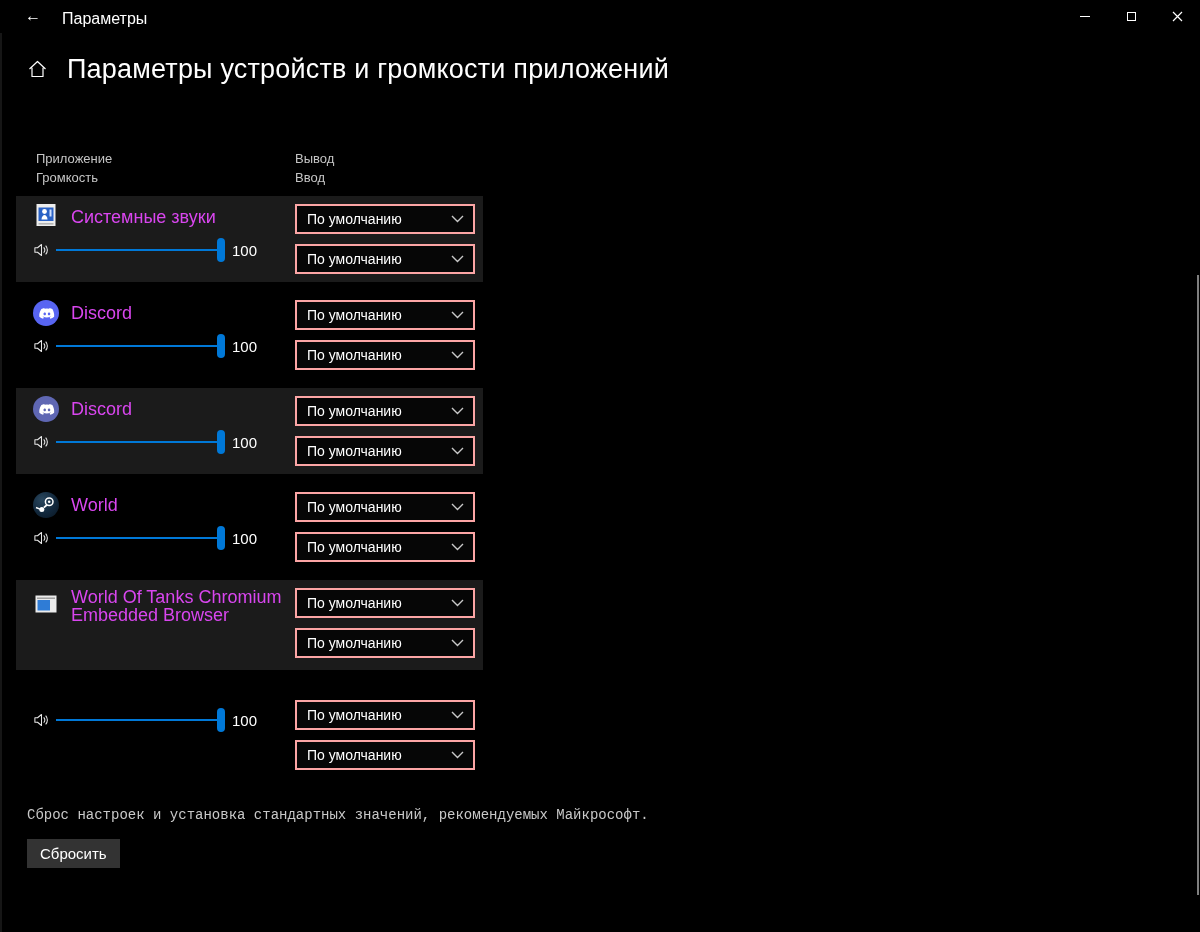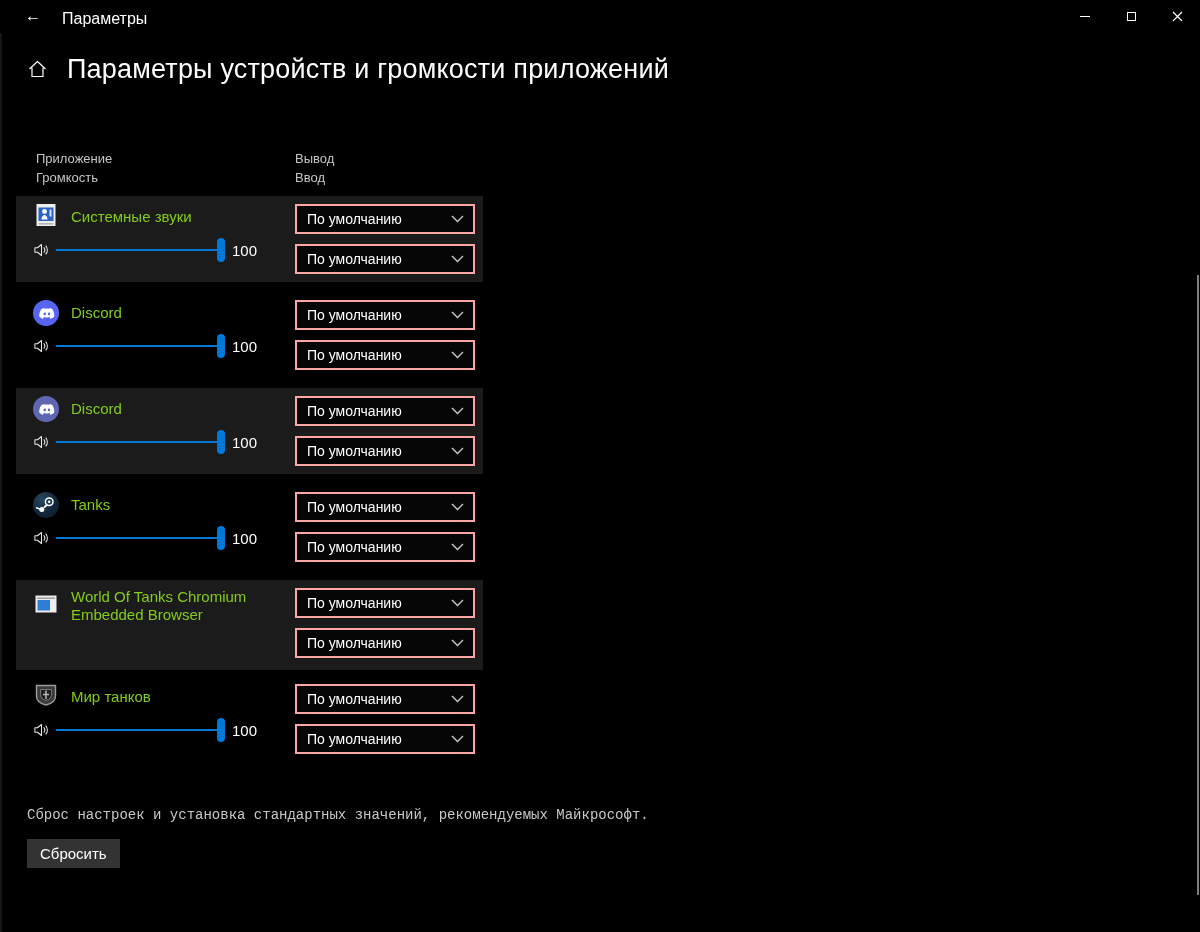--- a/index.html
+++ b/index.html
@@ -22,28 +22,28 @@
 
   
   .col-head { position:absolute; top:149px; font-size:13px; line-height:19px; color:#c5c5c5; }
   .col-head.left { left:36px; }
   .col-head.right { left:295px; }
 
   
   .rows { position:absolute; top:196px; left:16px; width:467px; }
   .row { position:relative; width:467px; height:86px; margin-bottom:10px; padding:8px 0 0 17px; }
   .row.alt { background:#1b1b1b; }
-  .row.tall { height:90px; margin-bottom:6px; }
+  .row.tall { height:90px; margin-bottom:22px; }
   .icon-line { display:flex; align-items:center; }
   .app-icon { width:26px; height:26px; margin-right:12px; flex:none; display:flex; align-items:center; justify-content:center; }
   .badge { width:26px; height:26px; border-radius:50%; display:flex; align-items:center; justify-content:center; }
   .badge.discord { background:var(--discord); }
   .badge.discord-muted { background:var(--discord-muted); }
   .badge.steam { background:radial-gradient(circle at 35% 30%, #2a475e 0%, #11273b 55%, #0a1622 100%); }
-  .app-name { font-size:15px; line-height:18px; color:#84cc16; max-width:222px; }
+  .app-name { font-size:18px; line-height:18px; color:#d946ef; max-width:222px; }
 
   .slider-line { display:flex; align-items:center; margin-top:8px; height:24px; }
   .speaker { width:17px; margin-right:6px; flex:none; display:flex; align-items:center; }
   .slider { position:relative; width:165px; height:24px; flex:none; cursor:pointer; }
   .track { position:absolute; left:0; top:11px; width:100%; height:2px; background:#8a8a8a; }
   .fill { height:2px; background:var(--accent); }
   .thumb { position:absolute; top:0; width:8px; height:24px; border-radius:4px; background:var(--accent); }
   .vol-value { margin-left:11px; font-size:15px; color:#fff; }
 
   .dd { position:absolute; left:279px; width:180px; height:30px; border:2px solid #fca5a5; background:#060606; display:flex; align-items:center; justify-content:space-between; padding:0 9px 0 10px; font-size:14px; color:#fff; cursor:pointer; }
@@ -237,21 +237,21 @@
           <svg width="26" height="26" viewBox="0 0 26 26">
             <circle cx="16.2" cy="9.8" r="3.8" fill="none" stroke="#fff" stroke-width="1.5"></circle>
             <circle cx="16.2" cy="9.8" r="1.3" fill="#fff"></circle>
             <circle cx="8.8" cy="17.6" r="2.5" fill="#fff"></circle>
             <path d="M10.8 15.6l3-2.6" stroke="#fff" stroke-width="1.7"></path>
             <path d="M3 15.5l4 1.6" stroke="#fff" stroke-width="1.4"></path>
           </svg>
         </span>
 
       </div>
-      <div class="app-name">Tanks</div>
+      <div class="app-name">World</div>
     </div>
     <div class="slider-line">
       <span class="speaker">
         <svg width="17" height="16" viewBox="0 0 18 16">
           <path d="M2 5.6h2.8L9 2.2v11.6L4.8 10.4H2z" fill="none" stroke="#e8e8e8" stroke-width="1.1" stroke-linejoin="round"></path>
           <path d="M11.3 5.2a4.2 4.2 0 0 1 0 5.6" fill="none" stroke="#e8e8e8" stroke-width="1.1"></path>
           <path d="M13.4 3.3a7 7 0 0 1 0 9.4" fill="none" stroke="#e8e8e8" stroke-width="1.1"></path>
         </svg>
       </span>
 
@@ -298,33 +298,20 @@
         </svg>
     </div>
     <div class="dd dd-input">
       <span>По умолчанию</span>
       <svg width="13" height="8" viewBox="0 0 13 8">
           <path d="M1 1l5.5 5.5L12 1" fill="none" stroke="#c8c8c8" stroke-width="1.4"></path>
         </svg>
     </div>
   </div>
     <div class="row">
-    <div class="icon-line">
-      <div class="app-icon">
-
-        <span>
-          <svg width="26" height="26" viewBox="0 0 26 26">
-            <path d="M3.5 3.5h19v10.5c0 5-4.2 7.8-9.5 9-5.3-1.2-9.5-4-9.5-9z" fill="#3a3a3a" stroke="#9b9b9b" stroke-width="1.4"></path>
-            <path d="M7.5 7.5h11v5.3c0 3-2.4 4.8-5.5 5.7-3.1-.9-5.5-2.7-5.5-5.7z" fill="#1f1f1f" stroke="#777" stroke-width="1"></path>
-            <path d="M13 8.5v8.5M10 12.5h6" stroke="#b9b9b9" stroke-width="1.5"></path>
-          </svg>
-        </span>
-      </div>
-      <div class="app-name">Мир танков</div>
-    </div>
     <div class="slider-line">
       <span class="speaker">
         <svg width="17" height="16" viewBox="0 0 18 16">
           <path d="M2 5.6h2.8L9 2.2v11.6L4.8 10.4H2z" fill="none" stroke="#e8e8e8" stroke-width="1.1" stroke-linejoin="round"></path>
           <path d="M11.3 5.2a4.2 4.2 0 0 1 0 5.6" fill="none" stroke="#e8e8e8" stroke-width="1.1"></path>
           <path d="M13.4 3.3a7 7 0 0 1 0 9.4" fill="none" stroke="#e8e8e8" stroke-width="1.1"></path>
         </svg>
       </span>
 
       <div class="slider">

